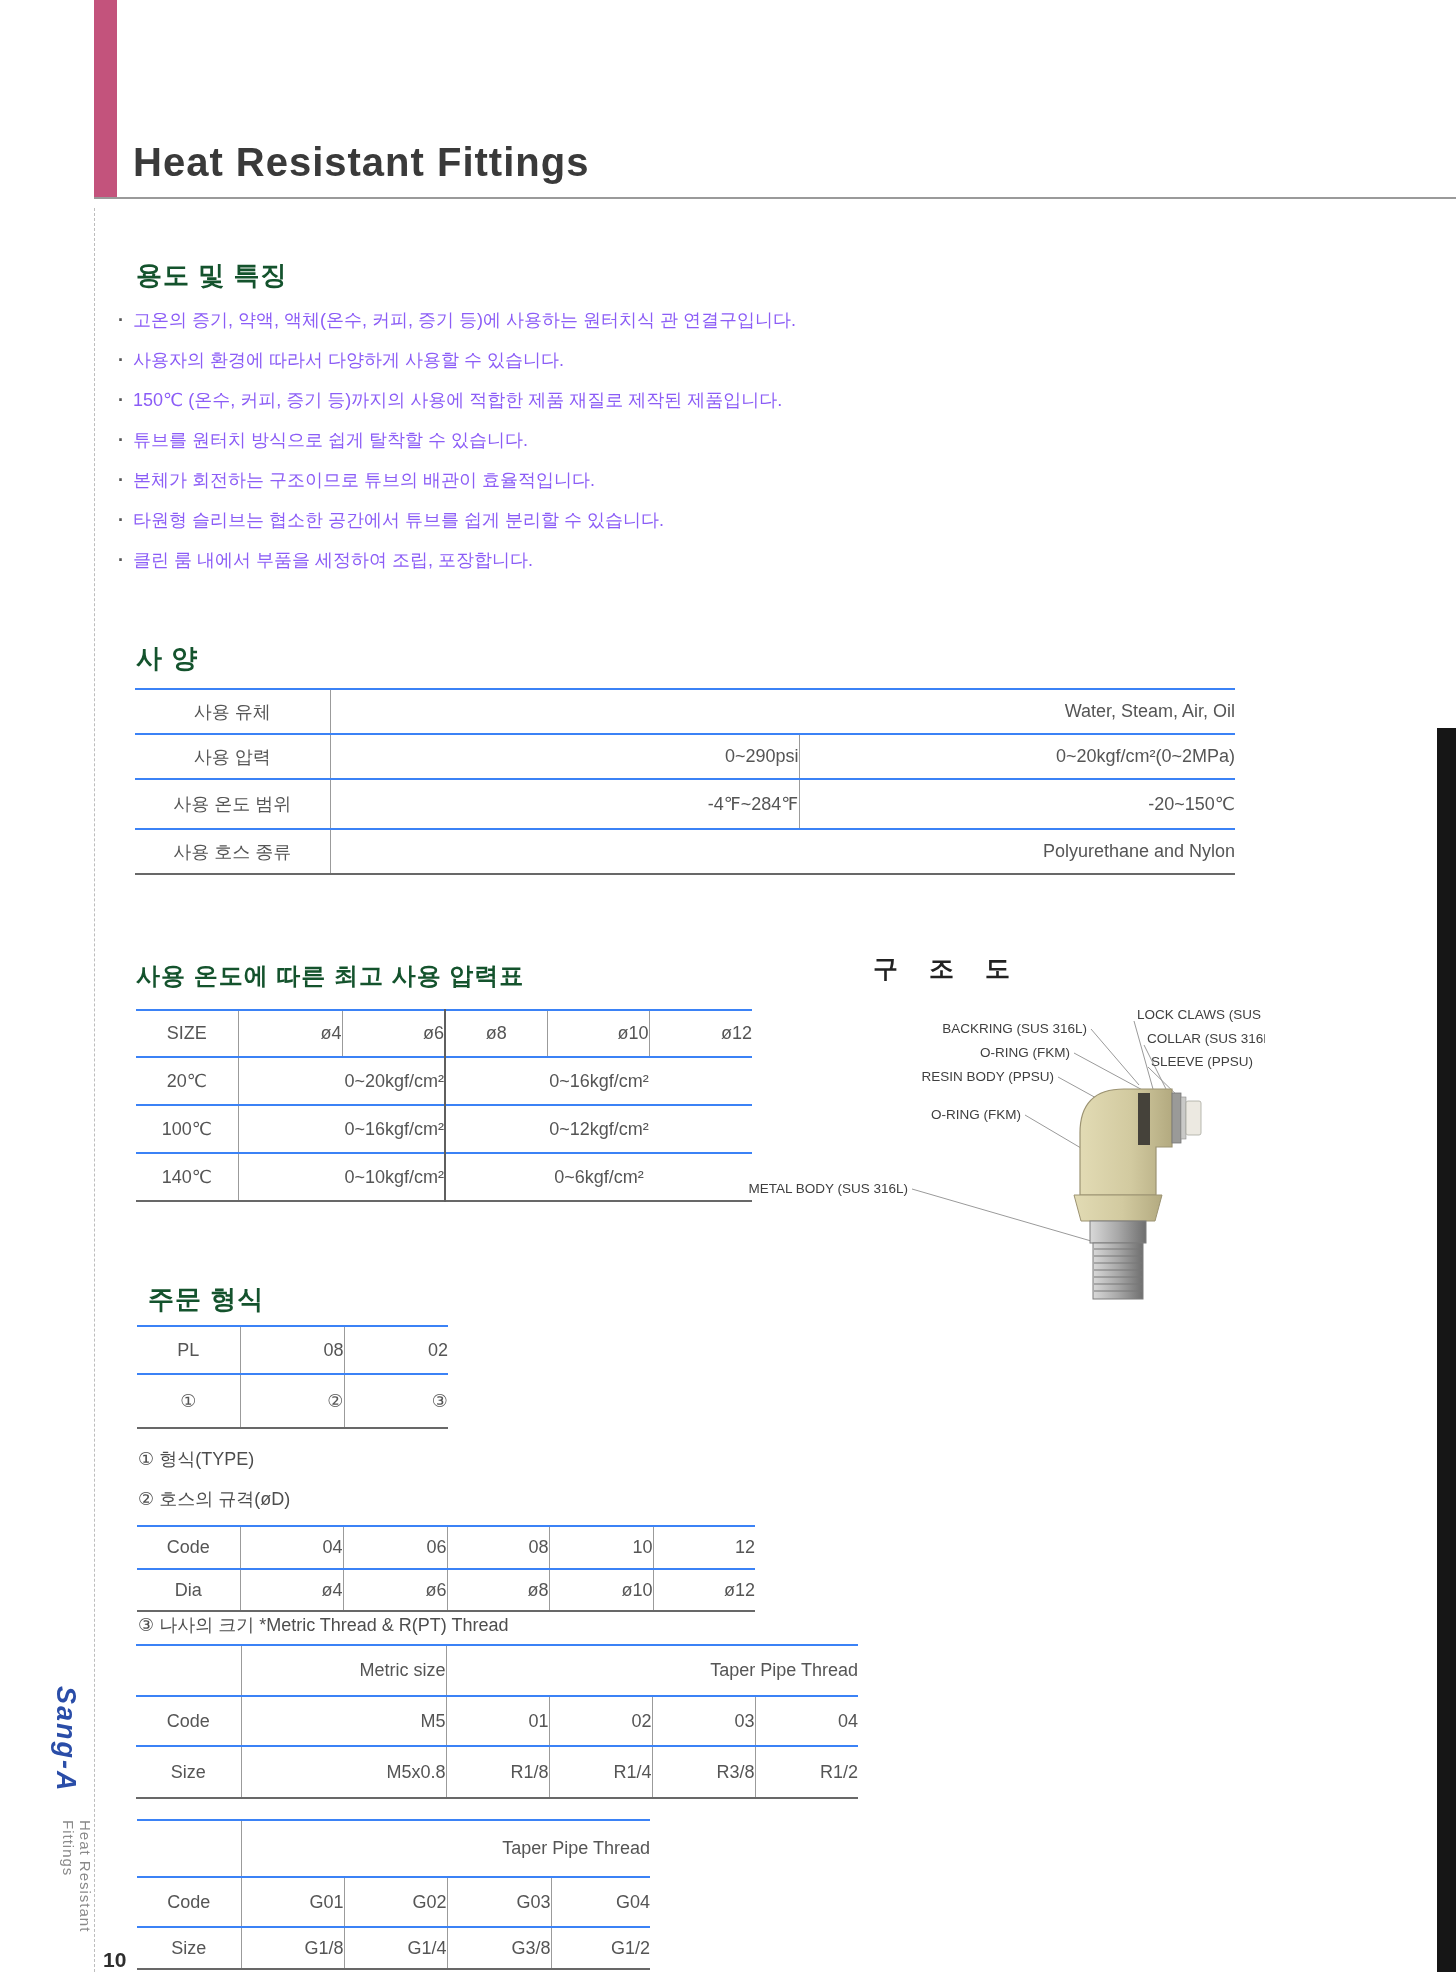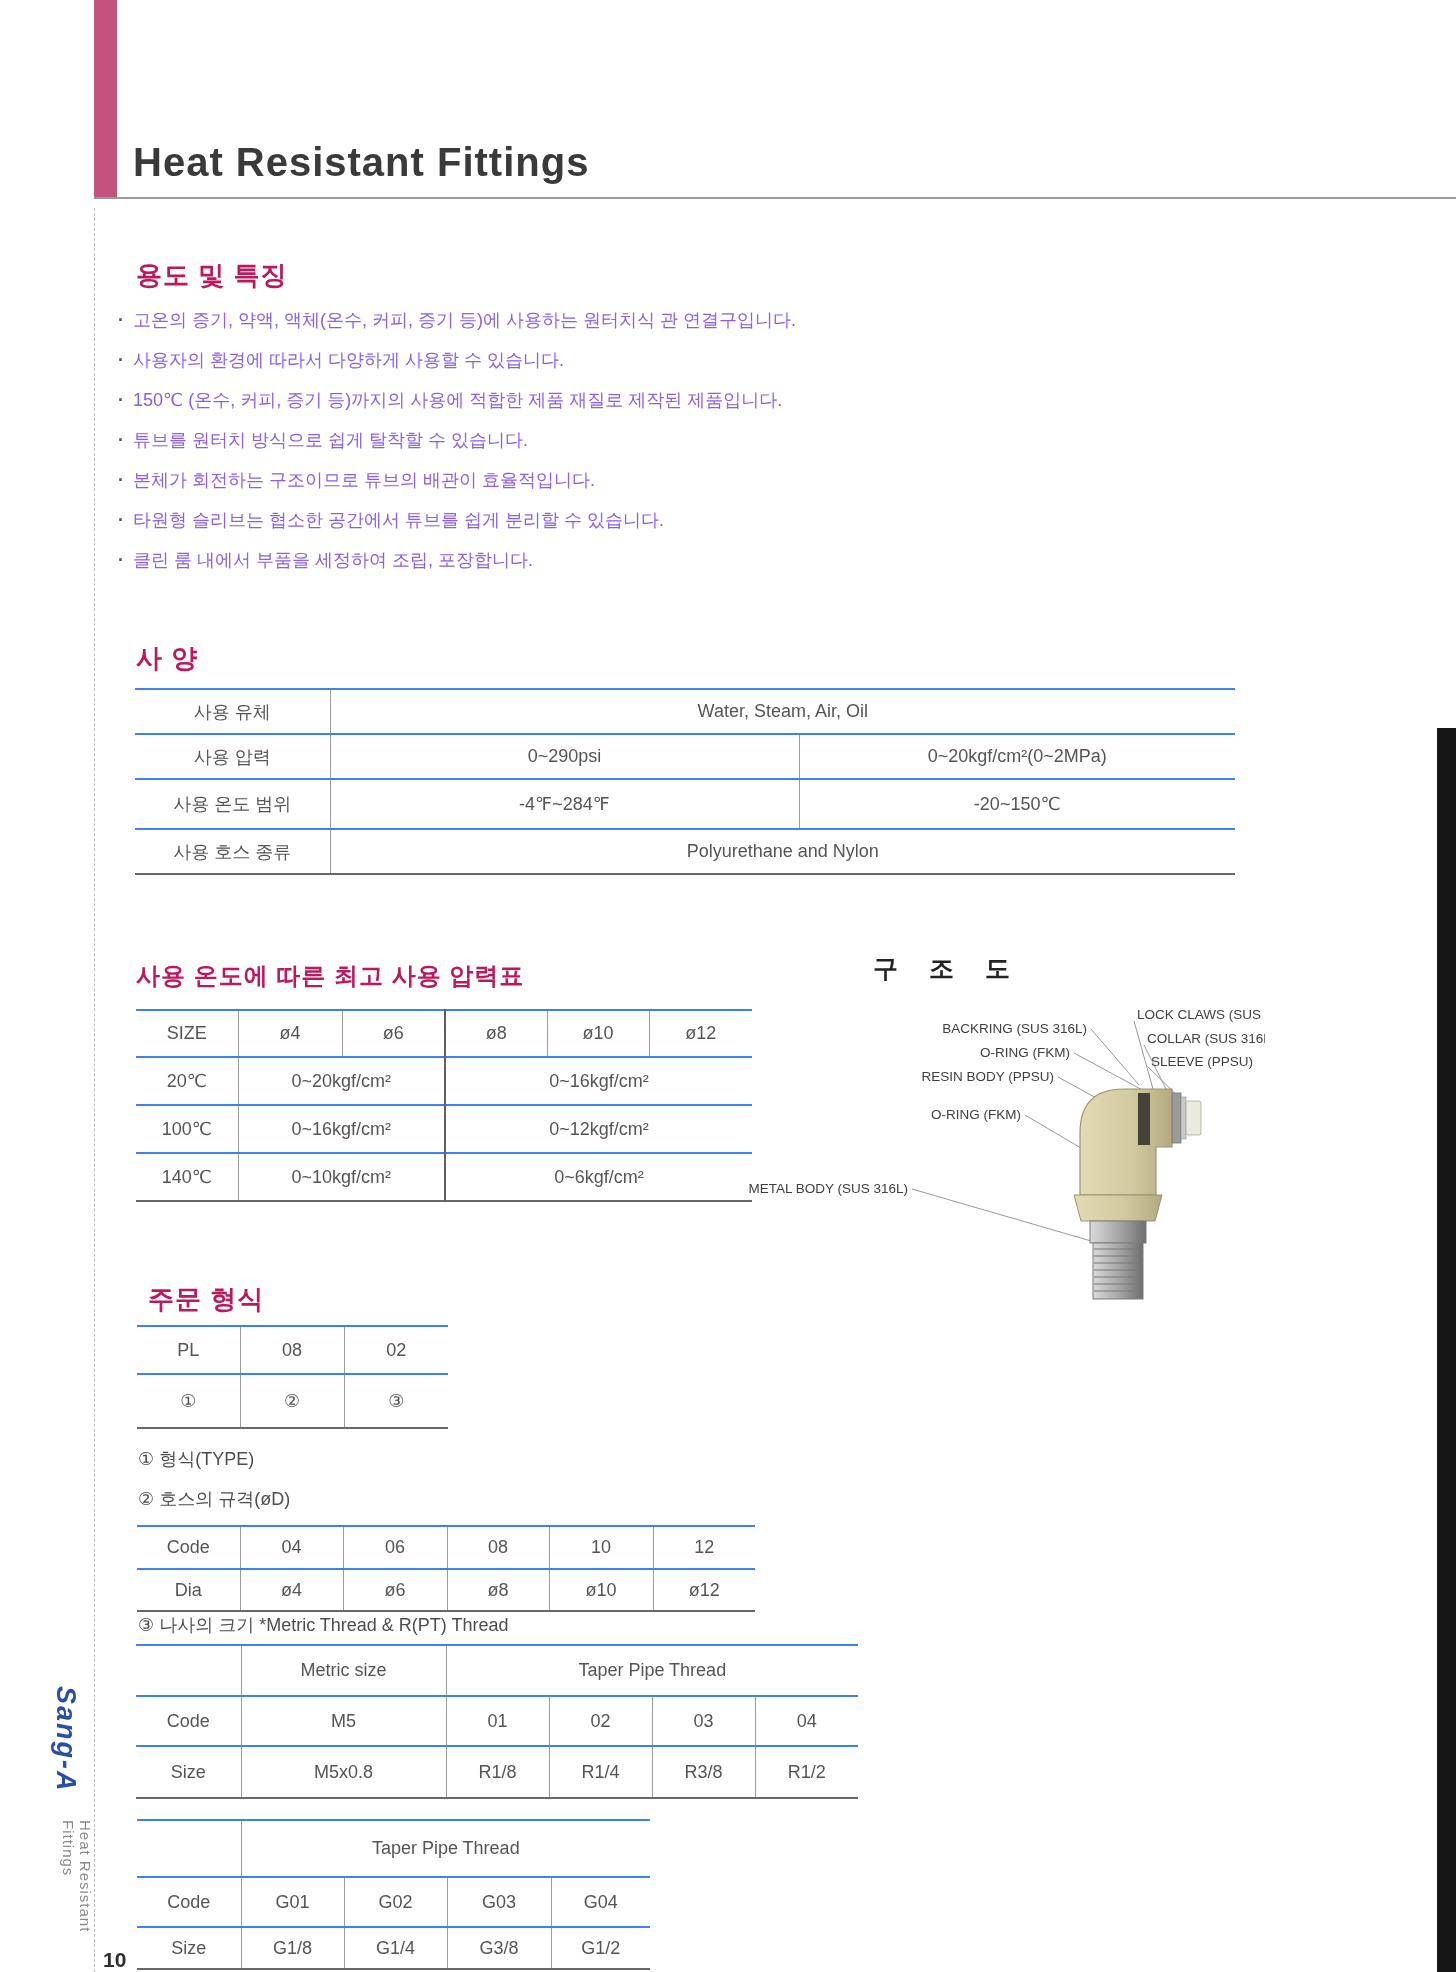--- a/index.html
+++ b/index.html
@@ -10,33 +10,33 @@
   }
   .abs { position:absolute; }
 
   
   .accent-bar { left:94px; top:0; width:23px; height:197px; background:#c3537c; }
   .page-title { left:133px; top:140px; font-size:40px; font-weight:600; letter-spacing:1px; color:#3a3a3a; }
   .title-underline { left:94px; top:197px; width:1362px; height:0; border-top:2px solid #9a9a9a; }
   .dash-line { left:94px; top:208px; height:1764px; width:0; border-left:1px dashed #bdbdbd; }
 
   
-  .kr-heading { font-weight:bold; color:#be185d; font-size:26px; letter-spacing:1px; }
+  .kr-heading { font-weight:bold; color:#14532d; font-size:26px; letter-spacing:1px; }
 
   
   .features-list { left:118px; top:300px; width:900px; }
   .bullet { font-size:18px; line-height:40px; color:#8b5cf6; white-space:nowrap; }
   .bullet::before { content:"·"; font-weight:bold; margin-right:9px; color:#555; }
 
   
   table { border-collapse:collapse; table-layout:fixed; }
   td { text-align:center; vertical-align:middle; font-size:18px; color:#555; padding:0; overflow:hidden; white-space:nowrap; }
   .tbl tr { border-top:2px solid #3b82f6; }
   .tbl { border-bottom:2px solid #686868; }
-  td.vl  { border-left:1px solid #9b9b9b; }
+  td.vl  { border-left:1px solid #9b9b9b;text-align:right; }
   td.vld { border-left:2px solid #5f5f5f; }
 
   
   .diagram-heading { left:833px; top:952px; font-size:25px; font-weight:bold; letter-spacing:12px; color:#222;margin-left:40px; }
   svg text { font-family:"Liberation Sans","DejaVu Sans",sans-serif; font-size:13.5px; fill:#3f3f3f; }
 
   .note-line { font-size:18px; color:#4d4d4d; white-space:nowrap; }
 
   
   .side-brand { left:50px; top:1686px; writing-mode:vertical-rl; font-size:27px; font-weight:bold; font-style:italic; color:#2a4da8; letter-spacing:2px; }

